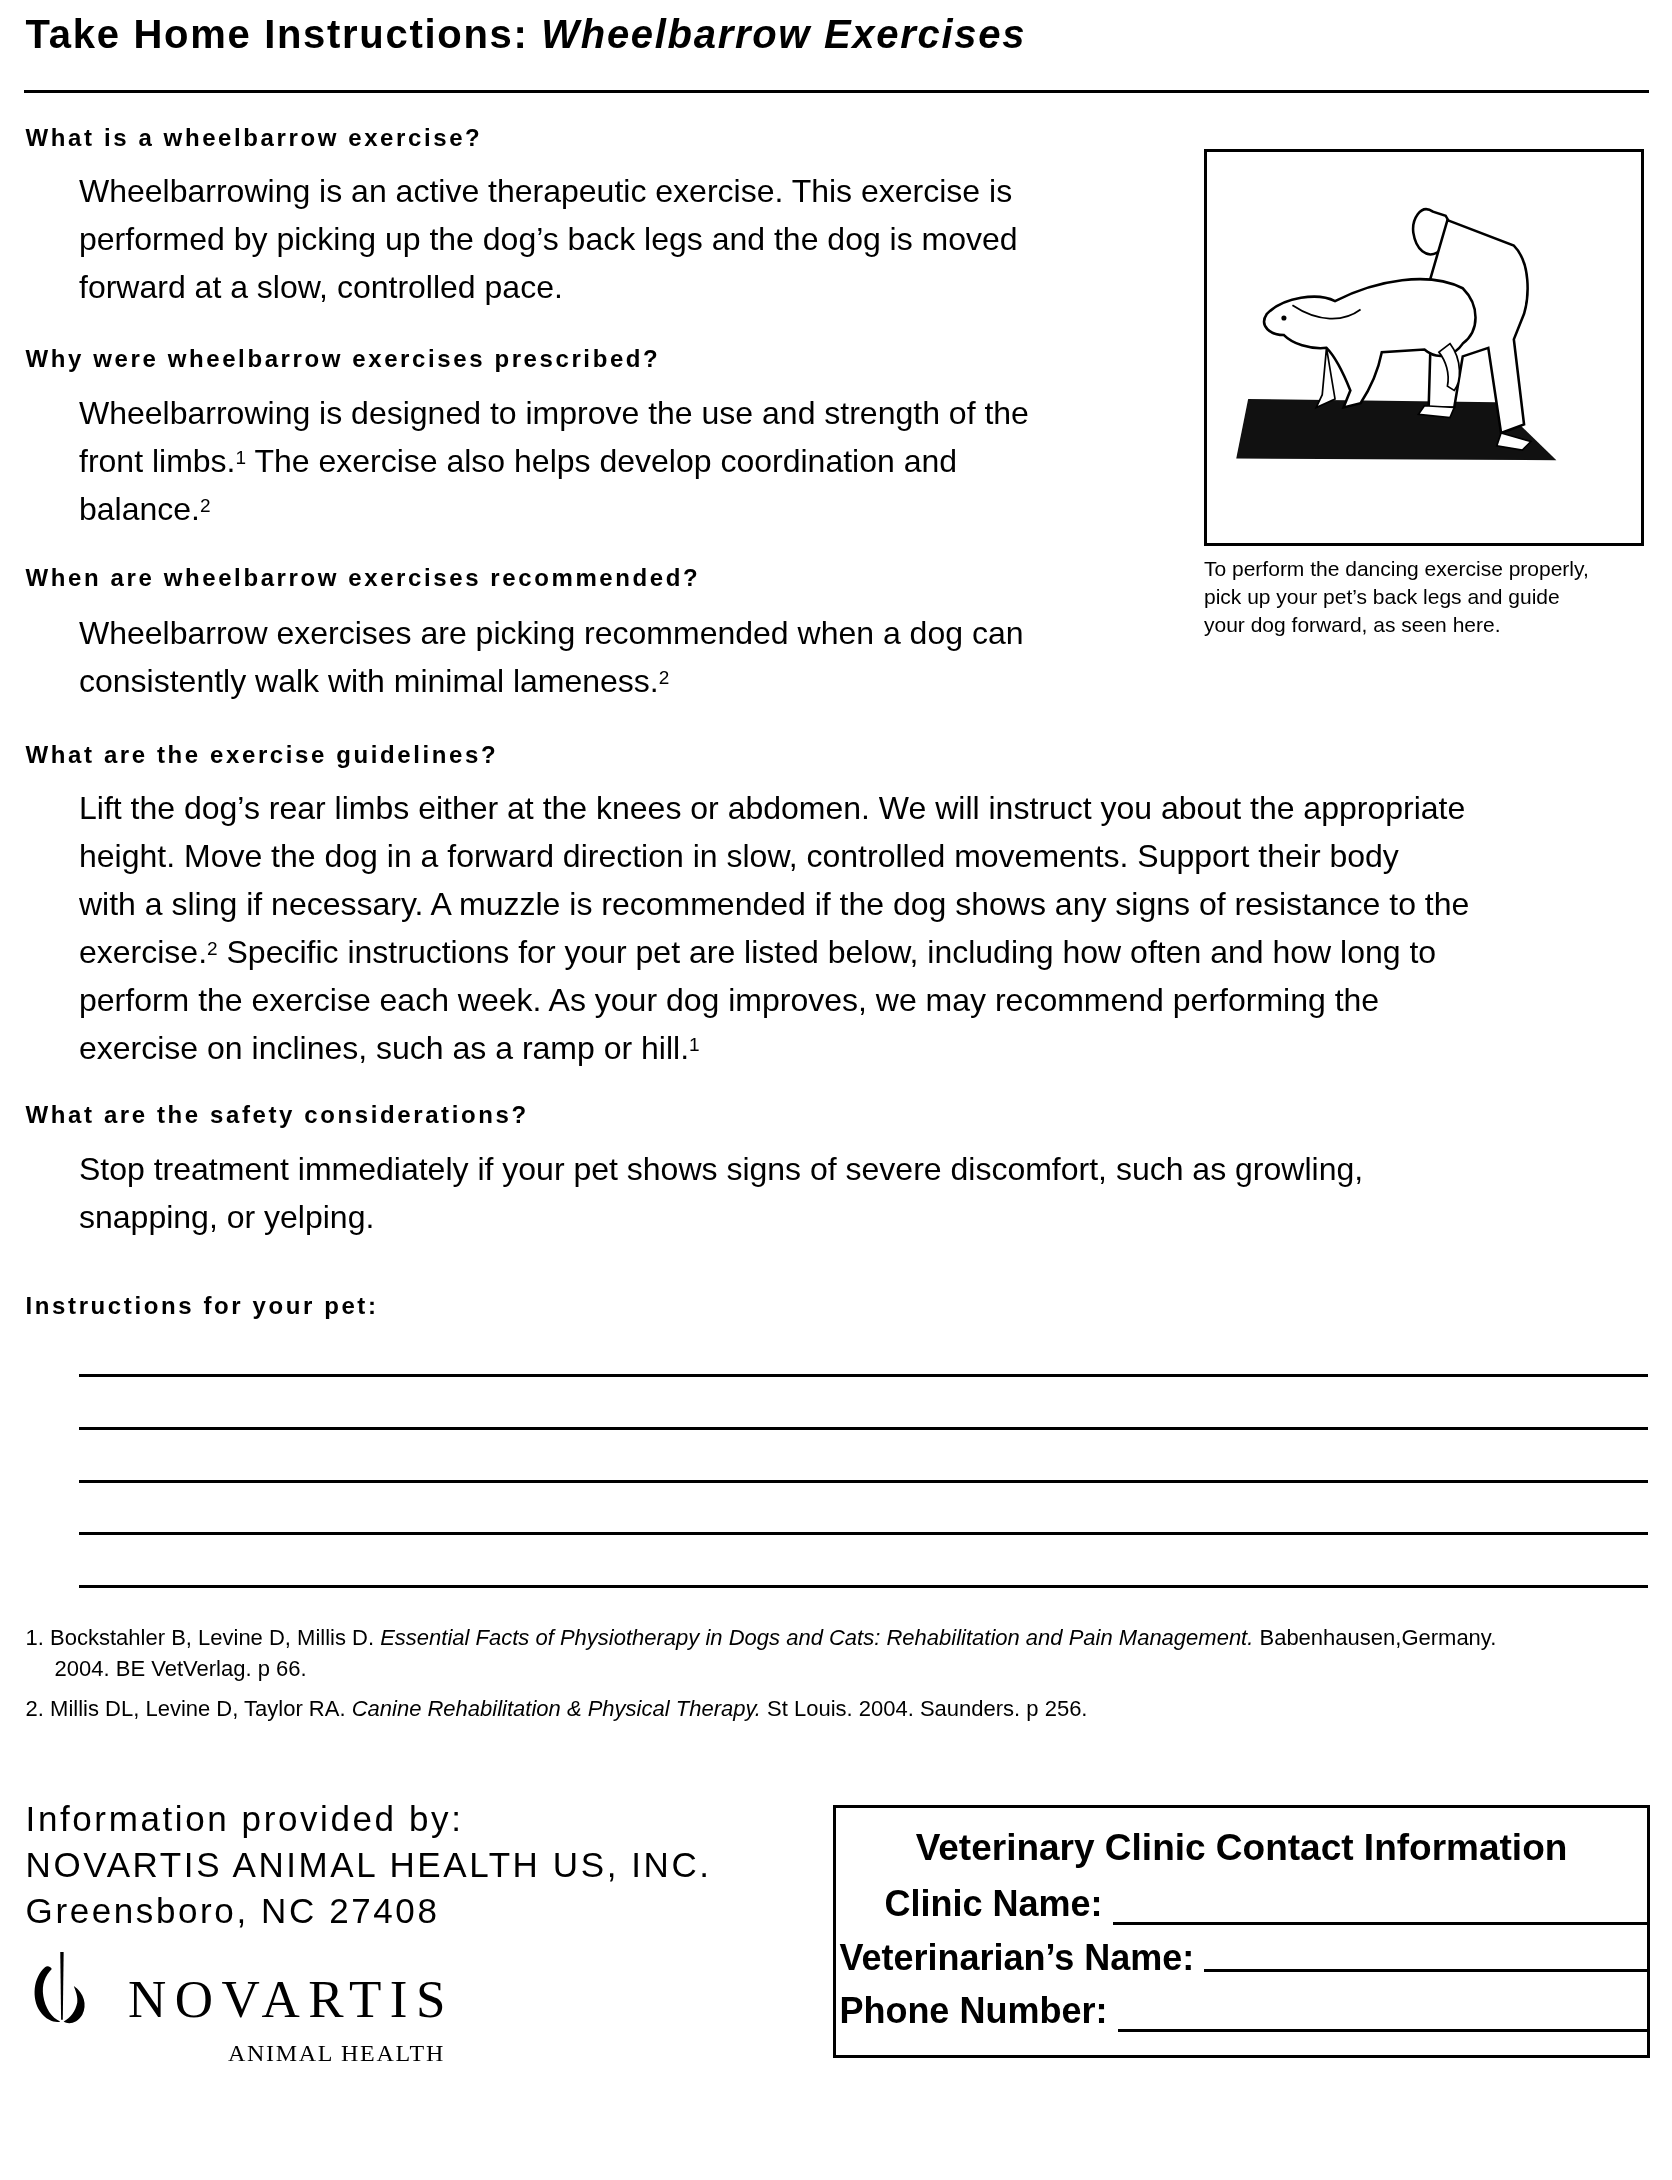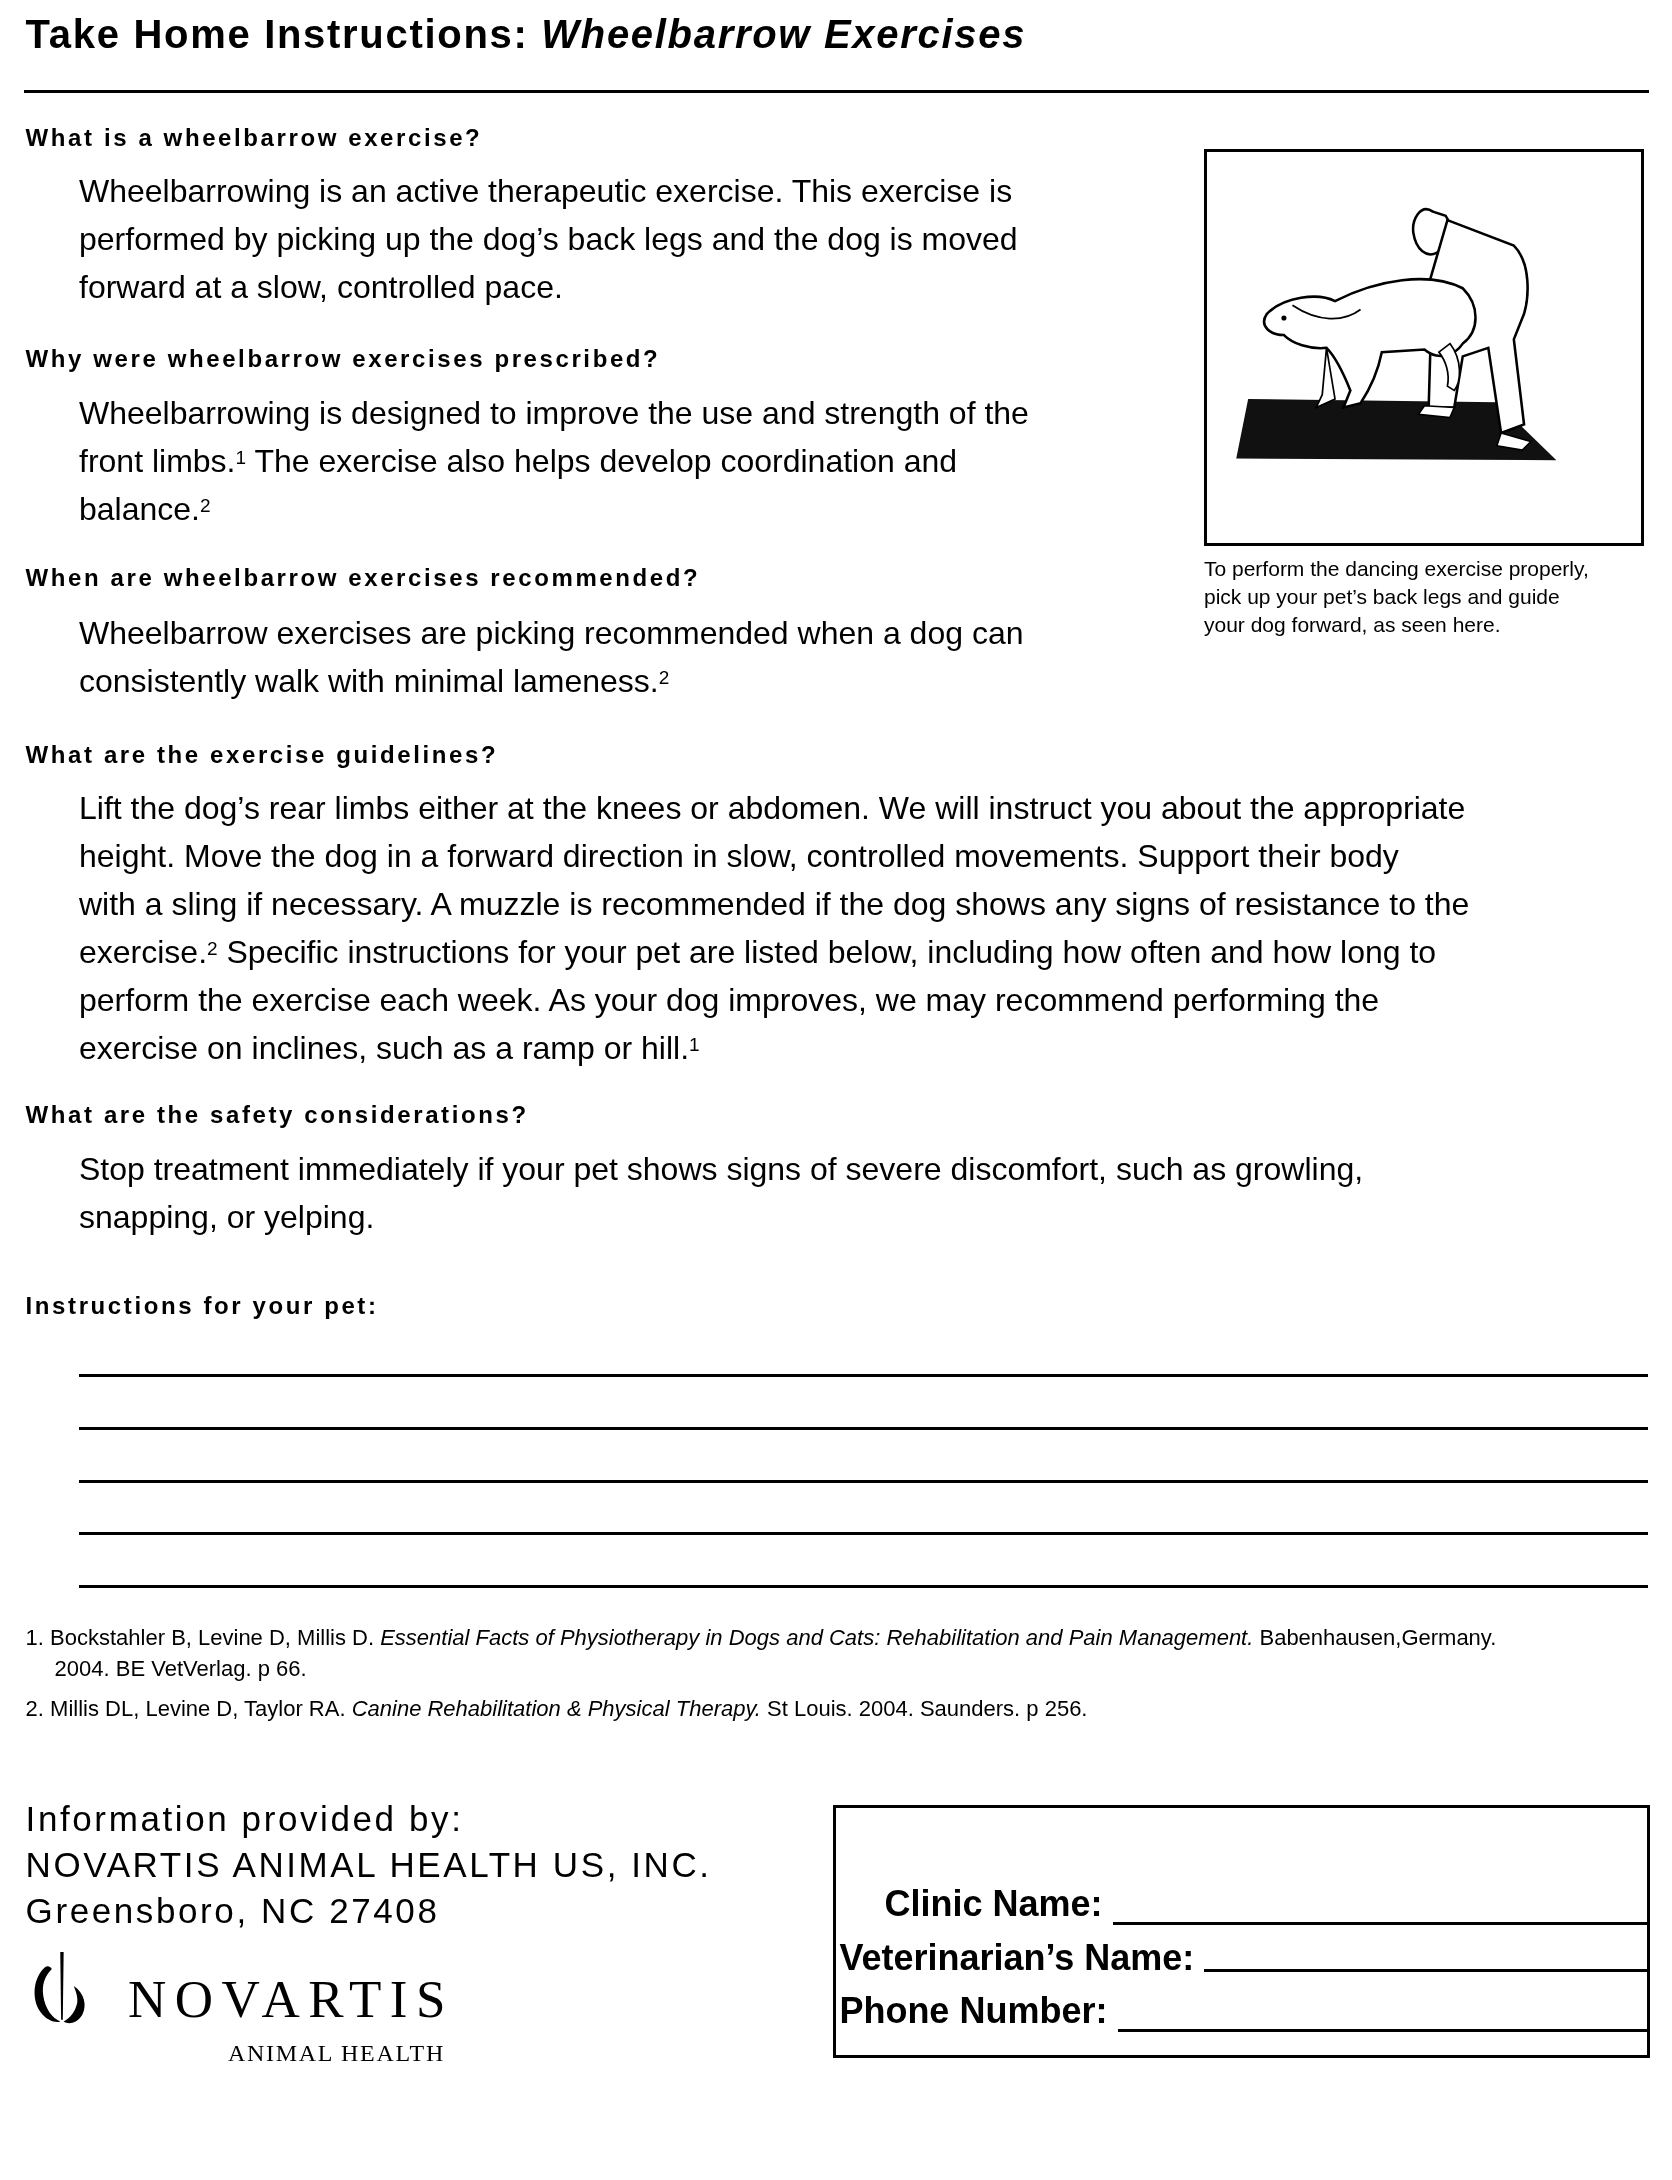--- a/index.html
+++ b/index.html
@@ -116,20 +116,21 @@
   <svg width="77" height="78" viewBox="0 0 90 92">
     <path d="M40,0 L44,0 L43,80 L41,80 Z" fill="#000"></path>
     <path d="M22,18 C8,30 6,55 16,70 C24,82 36,84 40,82 C30,78 22,66 20,52 C18,38 22,28 30,20 C28,16 24,16 22,18 Z" fill="#000"></path>
     <path d="M56,40 C68,48 72,62 66,74 C60,84 50,86 44,82 C52,78 58,70 60,60 C61,52 58,46 56,40 Z" fill="#000"></path>
   </svg>
 </div>
 <div class="abs logo-word">NOVARTIS</div>
 <div class="abs logo-sub">ANIMAL HEALTH</div>
 
 <div class="abs contact">
+  <div class="contact-title">Veterinary Clinic Contact Information</div>
   <div class="crow" style="top:75px;margin-left:45px;">
     <span>Clinic Name:</span>
     <span class="fill"></span>
   </div>
   <div class="crow" style="top:129px;align-items:center;">
     <span>Veterinarian’s Name:</span>
     <span class="fill"></span>
   </div>
   <div class="crow" style="top:182px;">
     <span>Phone Number:</span>

